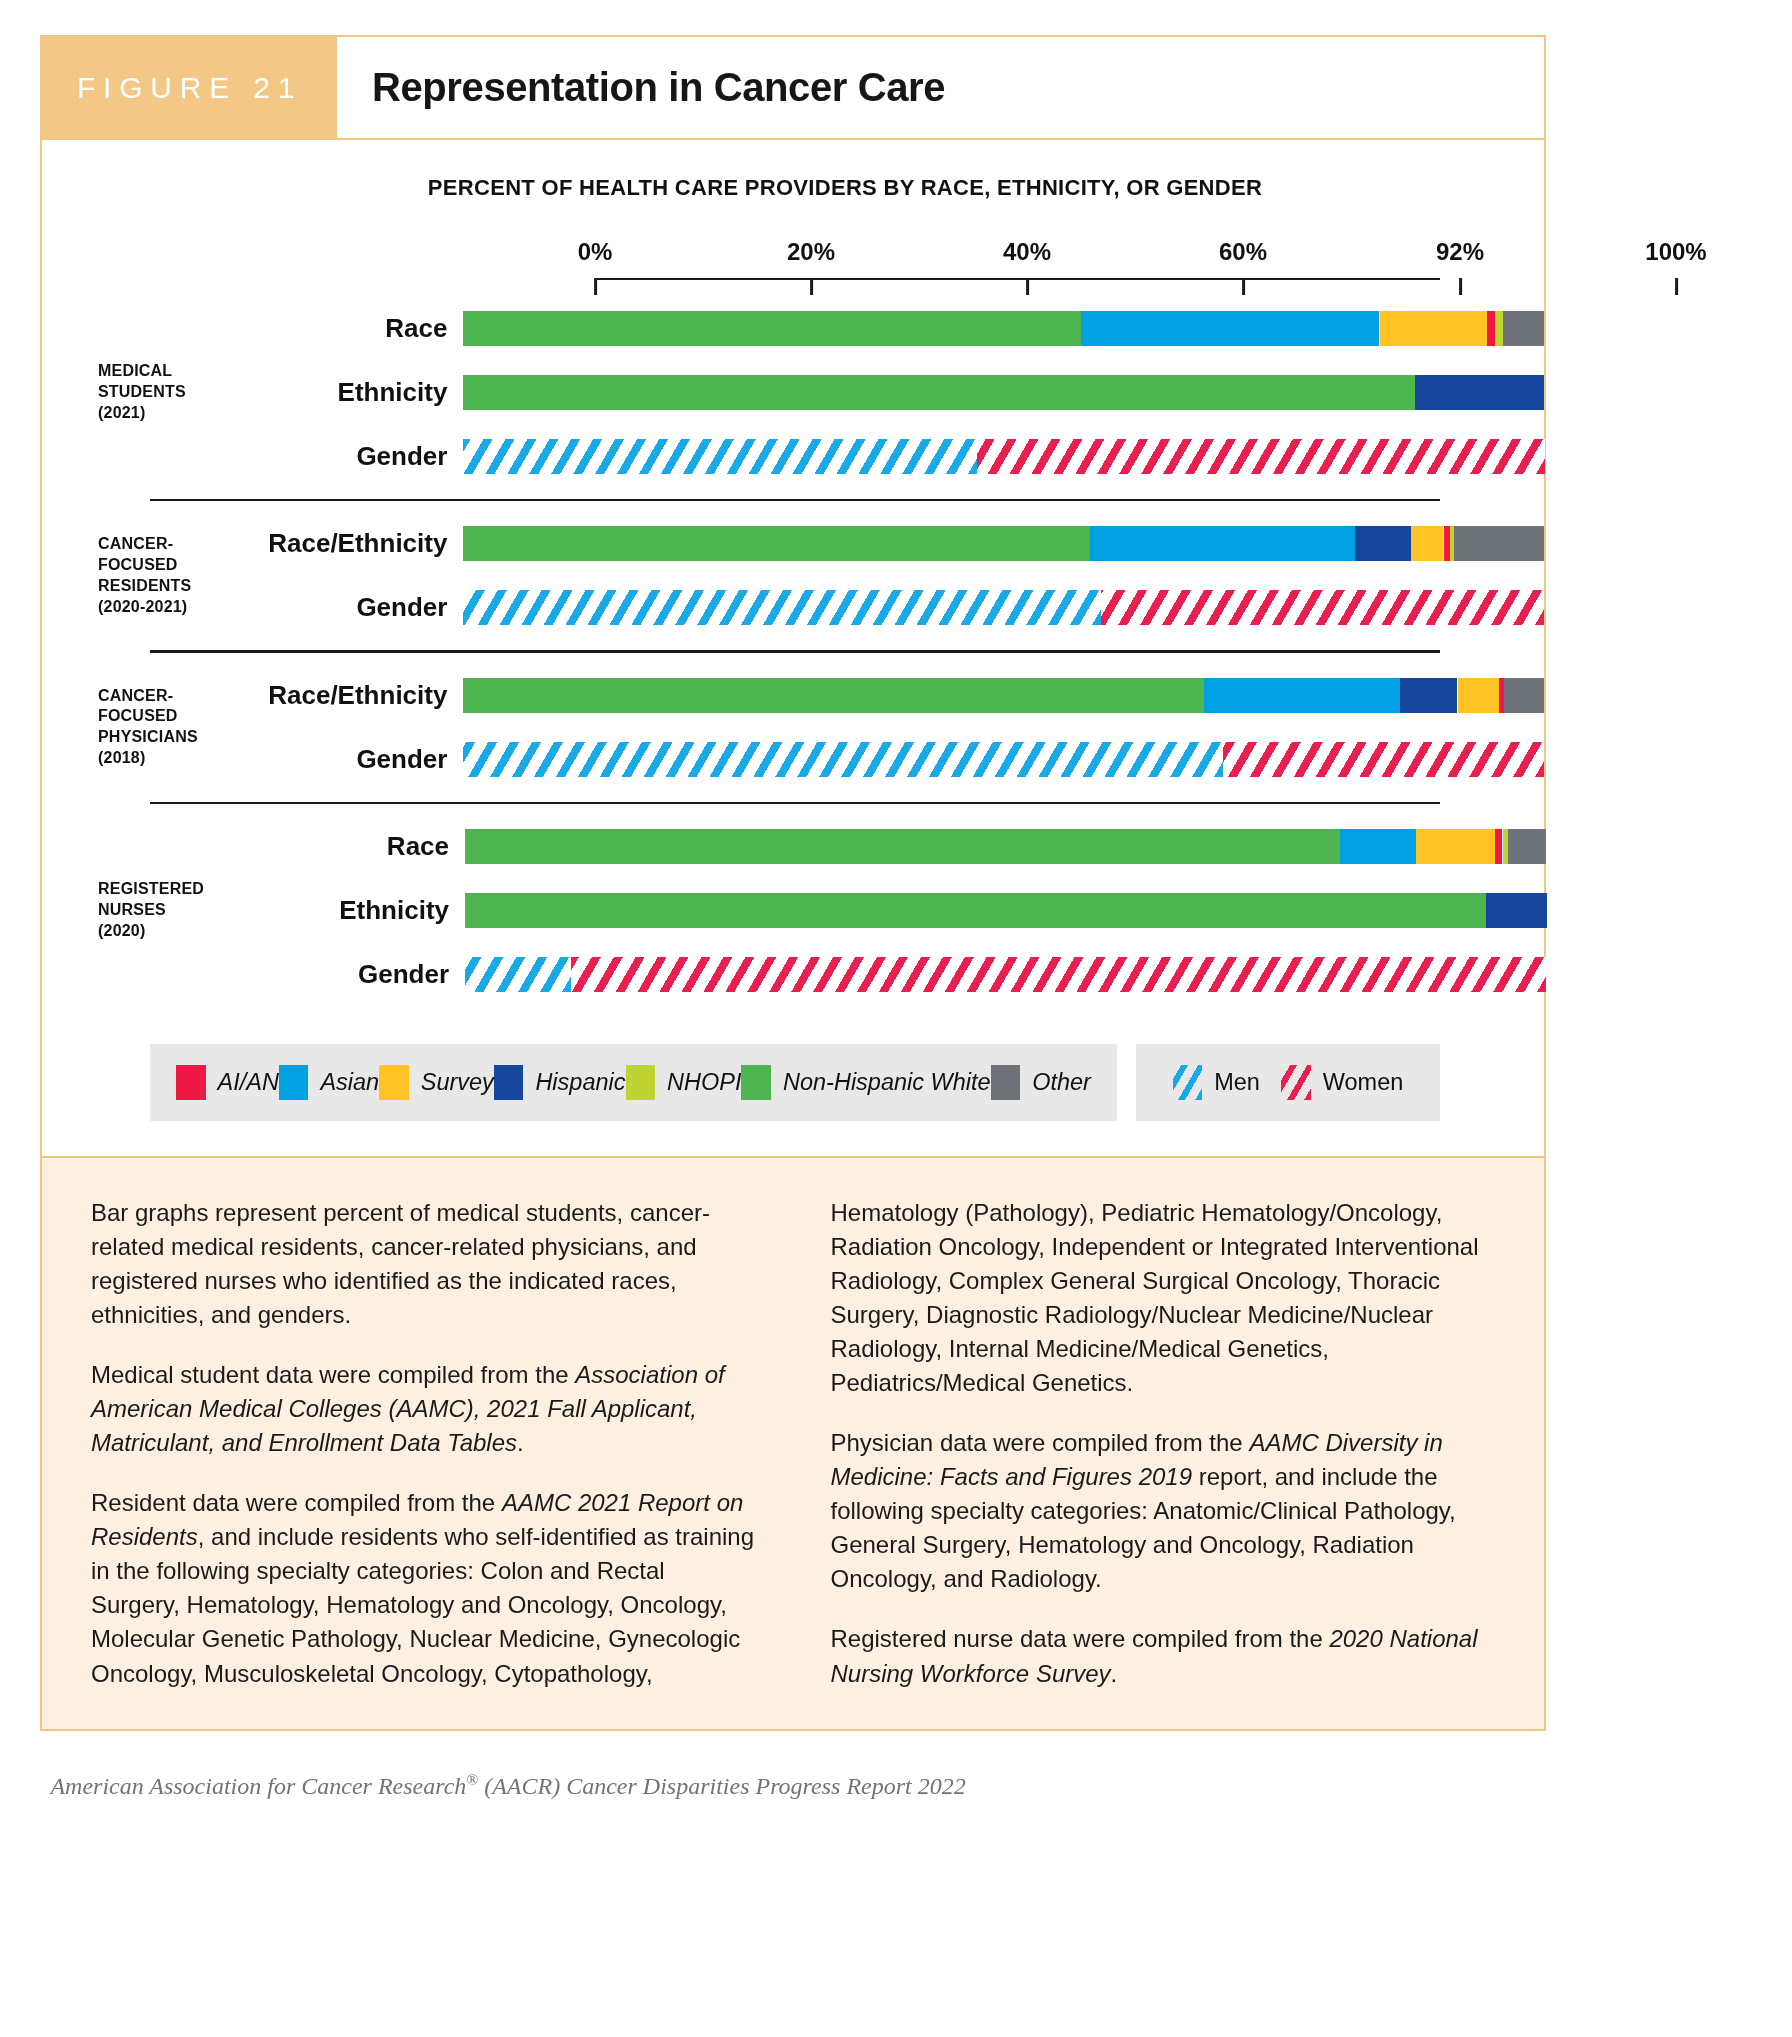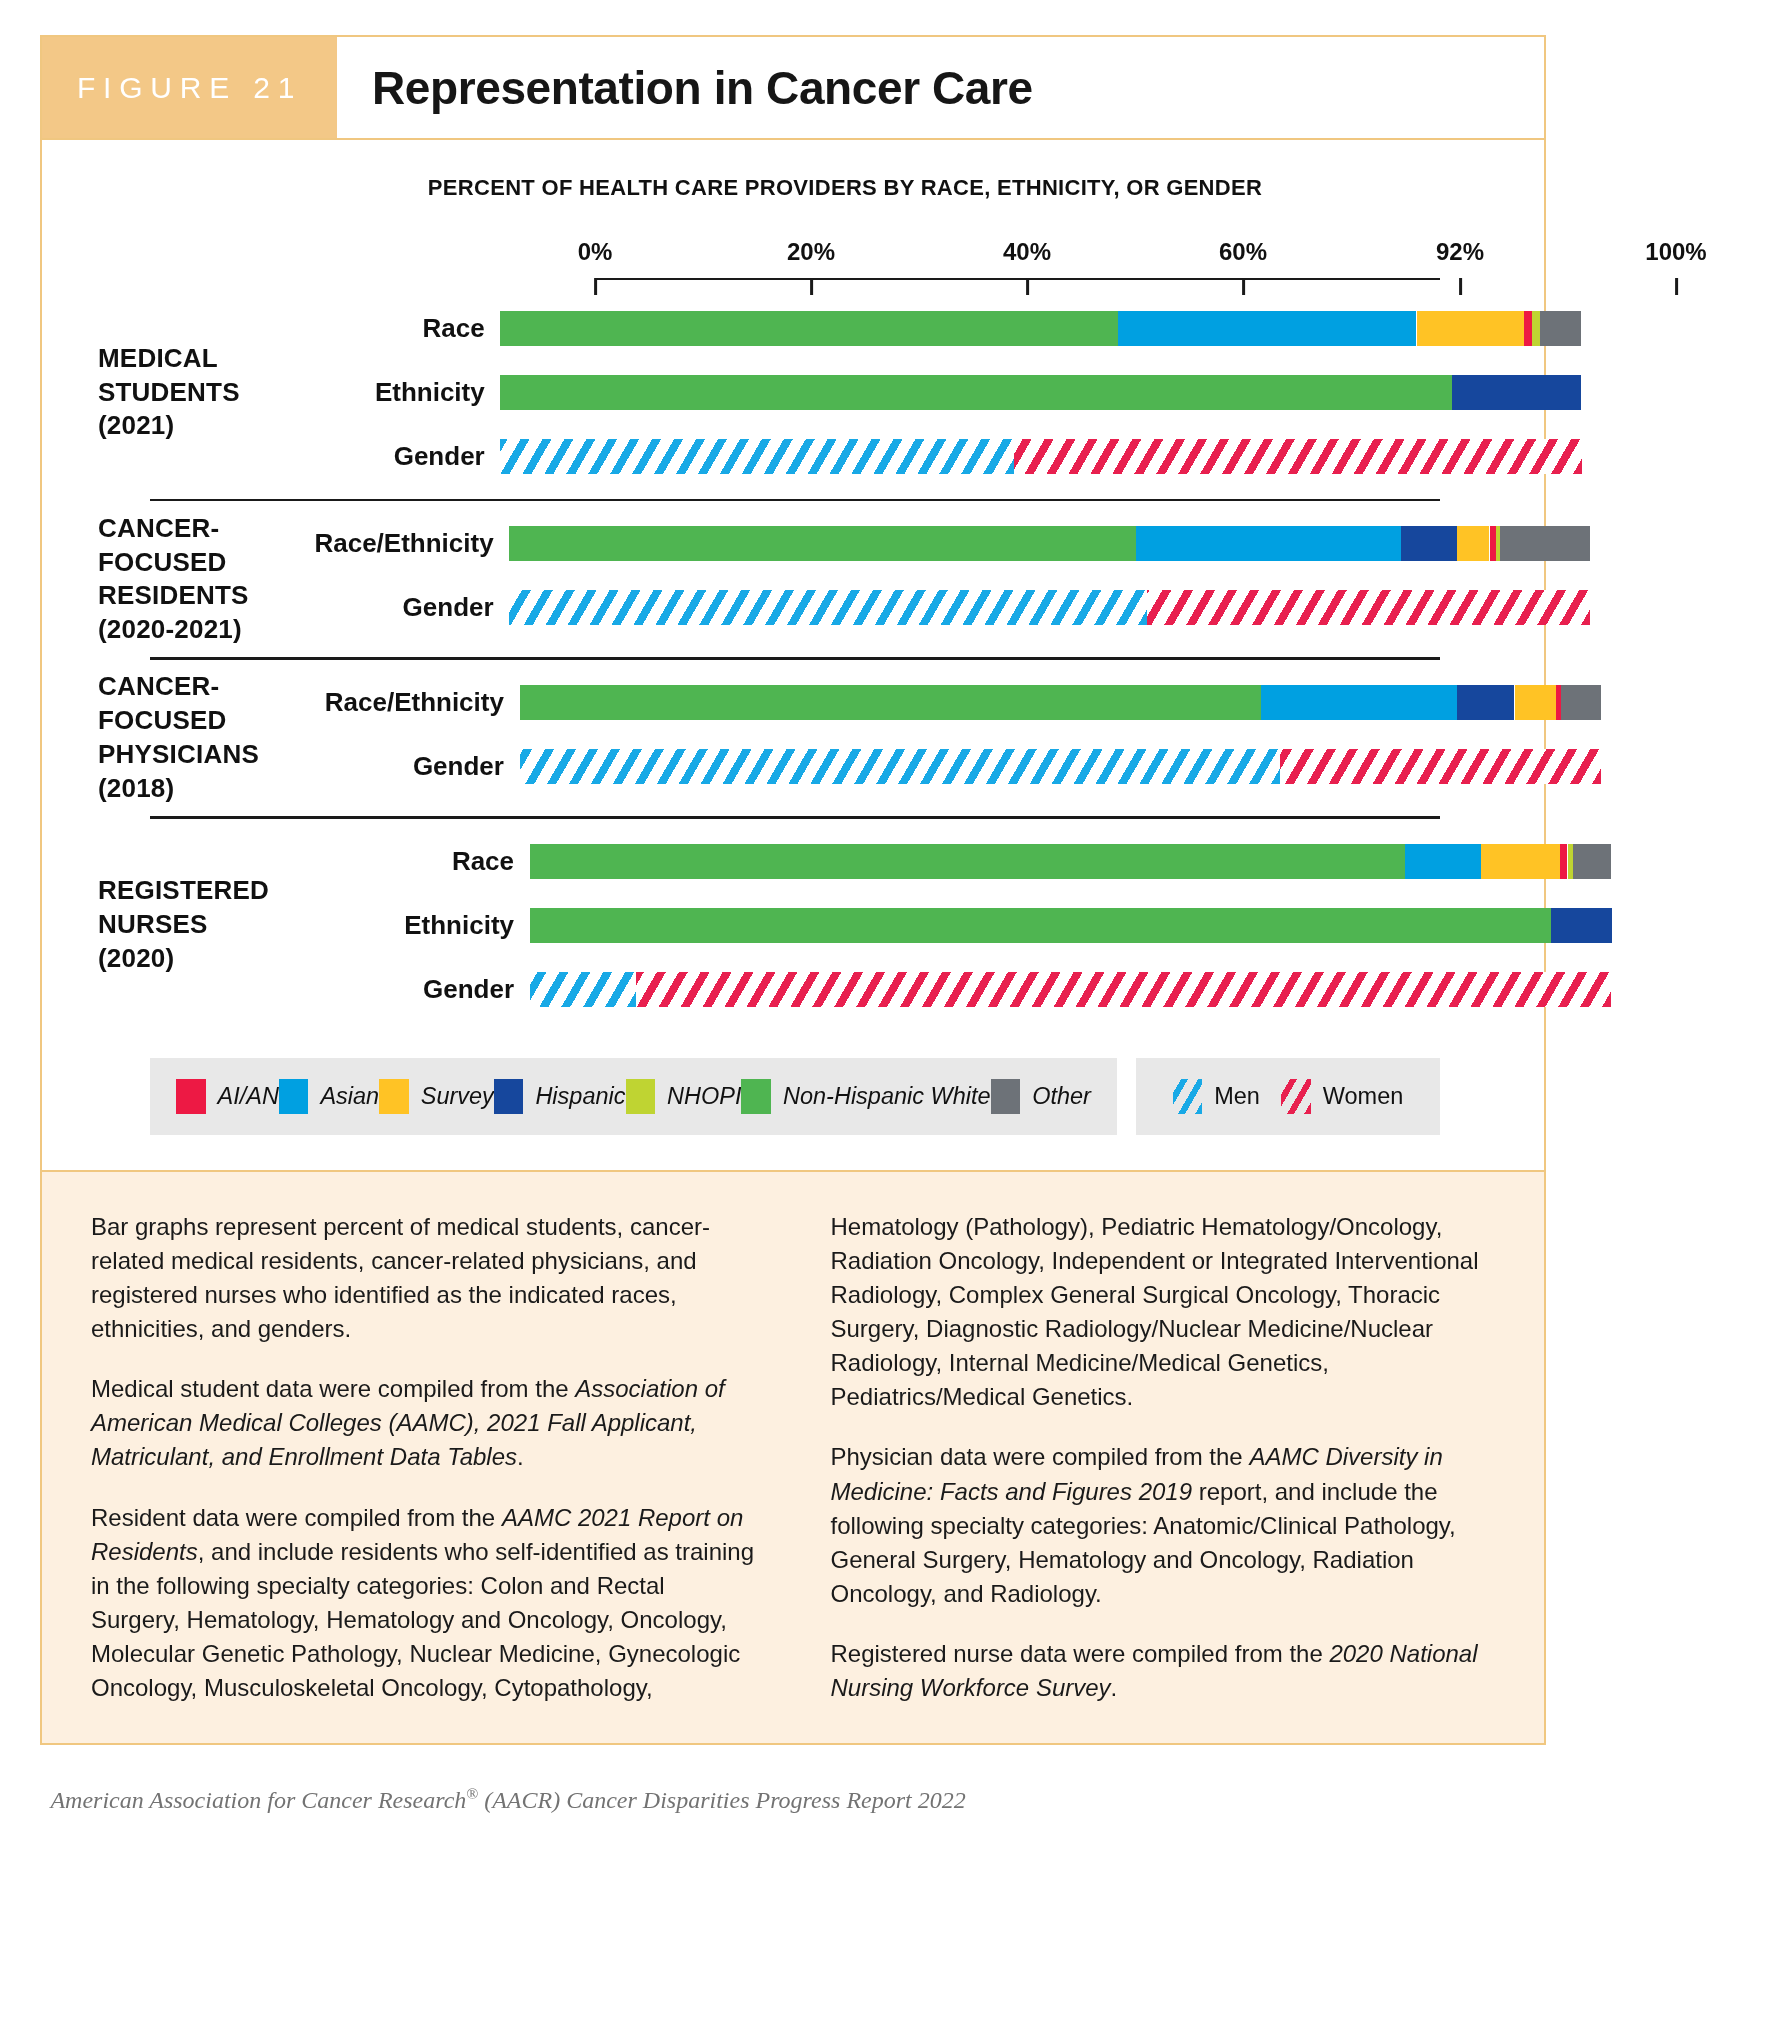--- a/index.html
+++ b/index.html
@@ -36,21 +36,21 @@
     justify-content: center;
     font-size: 30px;
     letter-spacing: 7.8px;
     font-weight: 400;
   }
   .fig-title {
     flex: 1;
     display: flex;
     align-items: center;
     padding-left: 35px;
-    font-size: 46px;
+    font-size: 40px;
     font-weight: bold;
     color: #161616;
     letter-spacing: -0.4px;
   }
 
   
   .chart-body { padding: 35px 0 0 0; position: relative; }
 
   .axis-title {
     text-align: center;
@@ -95,21 +95,21 @@
     top: 0; width: 2.6px; height: 17.4px; background: #1a1a1a;
     transform: translateX(-0.9px);
   }
 
   .group { }
   .group-inner { display: flex; }
   .group-label {
     width: 553px;
     padding-left: 56px;
     padding-right: 15.6px;
-    font-size: 26px;
+    font-size: 16px;
     font-weight: bold;
     line-height: 1.30;
     color: #111;
     letter-spacing: 0.2px;
     display: flex;
     align-items: center;
   }
   .group-rows { flex: 1; }
 
   .bar-row {

